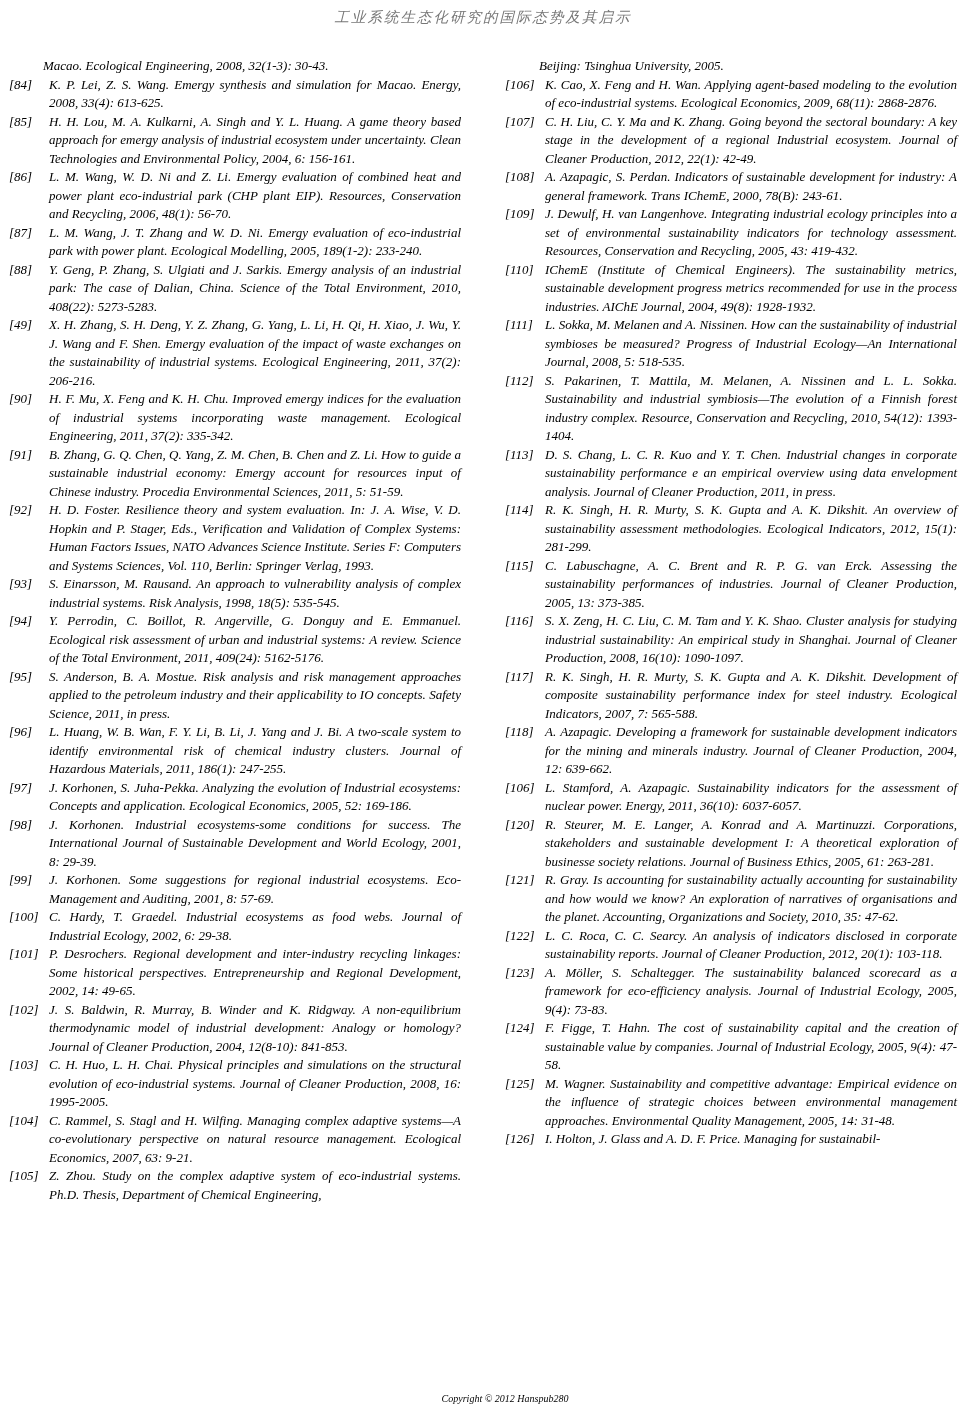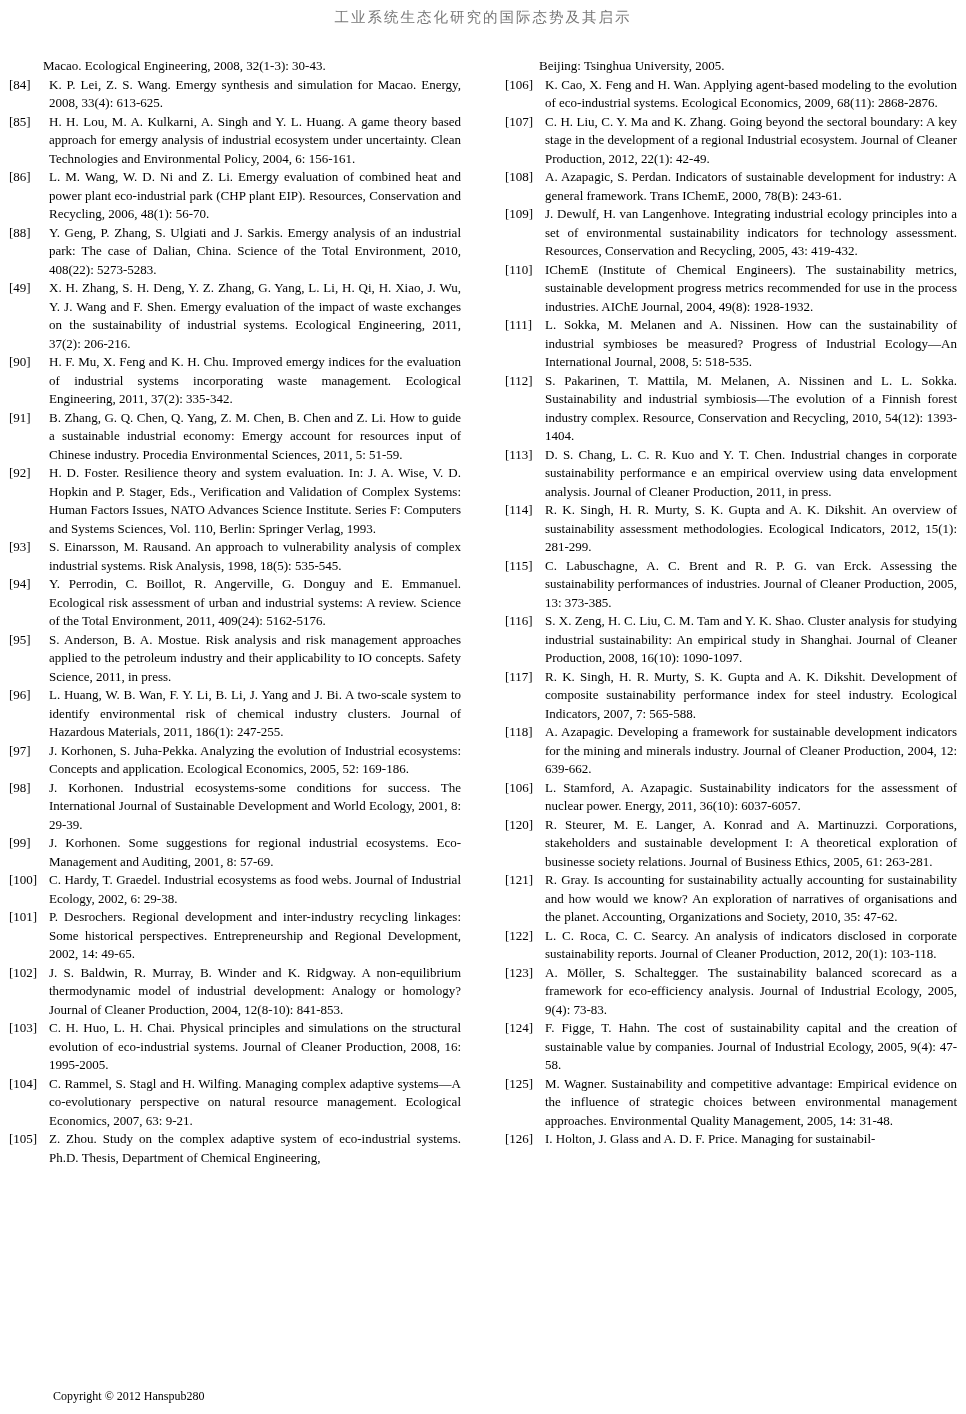--- a/index.html
+++ b/index.html
@@ -13,20 +13,21 @@
     font-family: "Liberation Serif", "DejaVu Serif", serif;
     color: #000000;
   }
   .page {
     position: relative;
     width: 966px;
     height: 1414px;
     overflow: hidden;
     background: #ffffff;
     box-sizing: border-box;
+    font-style: italic;
   }
   .running-head {
     text-align: center;
     padding-top: 8px;
     font-size: 14.5px;
     color: #777777;
     letter-spacing: 2px;
   }
   .content {
     display: flex;
@@ -56,22 +57,22 @@
     flex: 1;
     text-align: justify;
     margin-left: 6px;
   }
   .footer {
     position: absolute;
     left: 9px;
     right: 9px;
     bottom: 10px;
     display: flex;
-    justify-content: flex-start;
-    font-size: 12px;
+    justify-content: center;
+    font-size: 10px;
     margin-left: 44px;
   }
 </style>
 </head>
 <body>
 
 <div class="page">
 
   <div class="running-head">工业系统生态化研究的国际态势及其启示</div>
 
@@ -84,20 +85,24 @@
             <span class="ref-num">[84]</span>
             <span class="ref-text">K. P. Lei, Z. S. Wang. Emergy synthesis and simulation for Macao. Energy, 2008, 33(4): 613-625.</span>
           </div>
           <div class="ref-entry">
             <span class="ref-num">[85]</span>
             <span class="ref-text">H. H. Lou, M. A. Kulkarni, A. Singh and Y. L. Huang. A game theory based approach for emergy analysis of industrial ecosystem under uncertainty. Clean Technologies and Environmental Policy, 2004, 6: 156-161.</span>
           </div>
           <div class="ref-entry">
             <span class="ref-num">[86]</span>
             <span class="ref-text">L. M. Wang, W. D. Ni and Z. Li. Emergy evaluation of combined heat and power plant eco-industrial park (CHP plant EIP). Resources, Conservation and Recycling, 2006, 48(1): 56-70.</span>
+          </div>
+          <div class="ref-entry">
+            <span class="ref-num">[87]</span>
+            <span class="ref-text">L. M. Wang, J. T. Zhang and W. D. Ni. Emergy evaluation of eco-industrial park with power plant. Ecological Modelling, 2005, 189(1-2): 233-240.</span>
           </div>
           <div class="ref-entry">
             <span class="ref-num">[88]</span>
             <span class="ref-text">Y. Geng, P. Zhang, S. Ulgiati and J. Sarkis. Emergy analysis of an industrial park: The case of Dalian, China. Science of the Total Environment, 2010, 408(22): 5273-5283.</span>
           </div>
           <div class="ref-entry">
             <span class="ref-num">[49]</span>
             <span class="ref-text">X. H. Zhang, S. H. Deng, Y. Z. Zhang, G. Yang, L. Li, H. Qi, H. Xiao, J. Wu, Y. J. Wang and F. Shen. Emergy evaluation of the impact of waste exchanges on the sustainability of industrial systems. Ecological Engineering, 2011, 37(2): 206-216.</span>
           </div>
           <div class="ref-entry">

